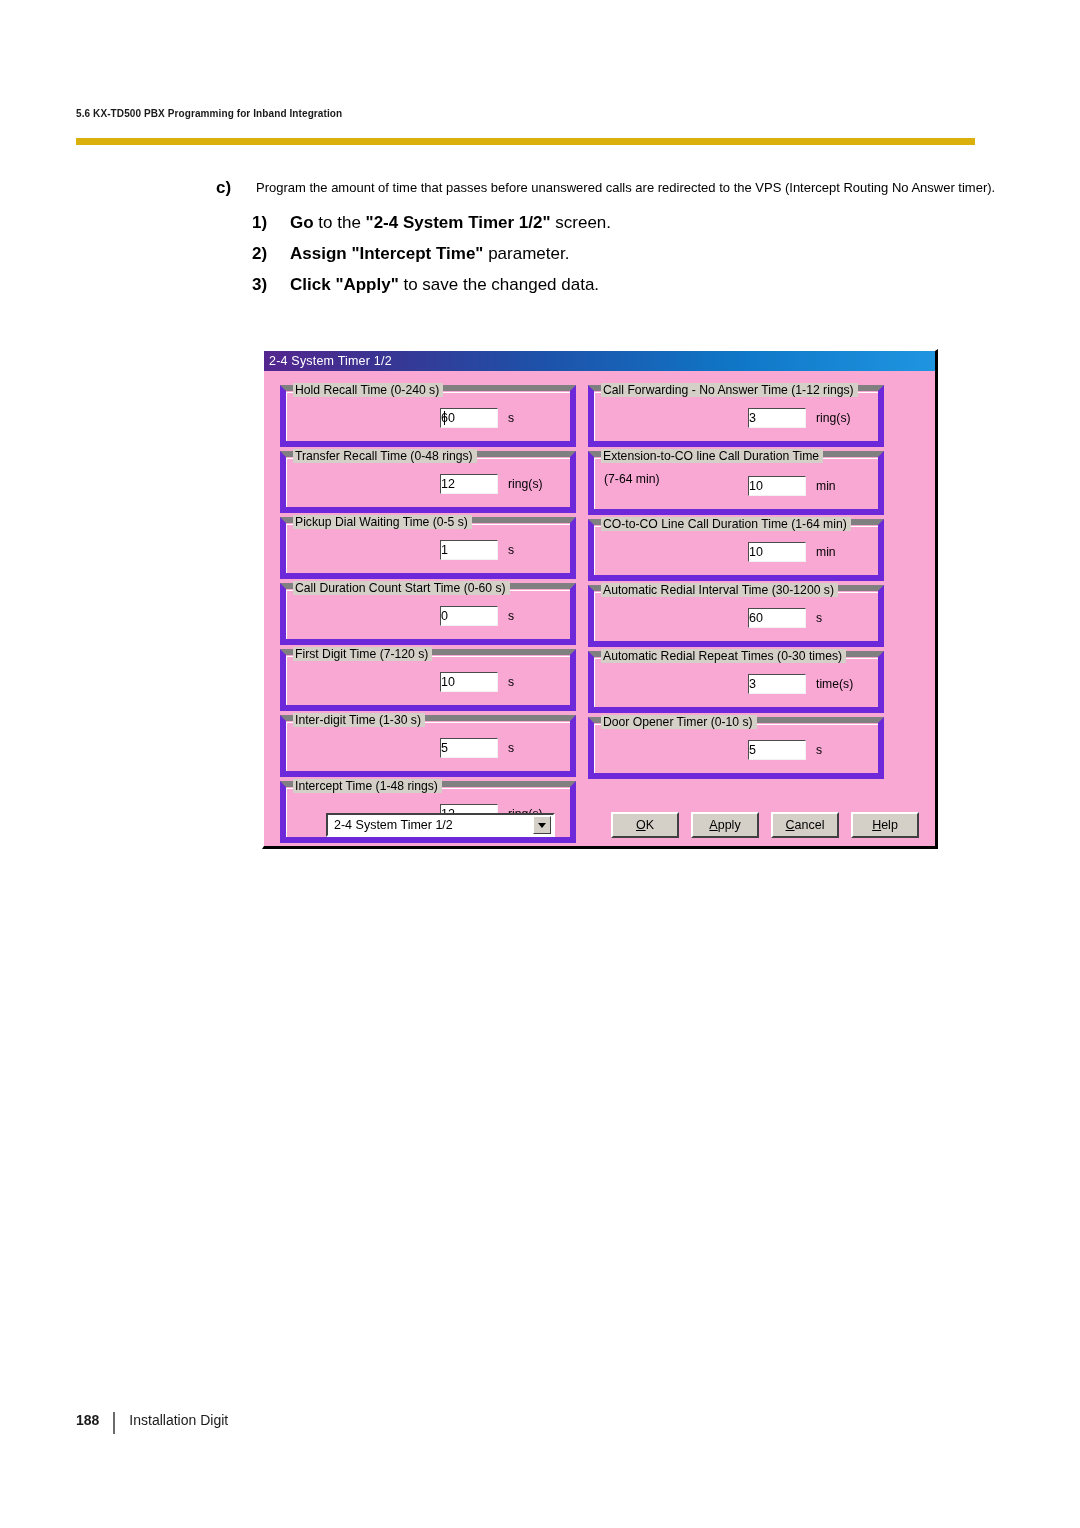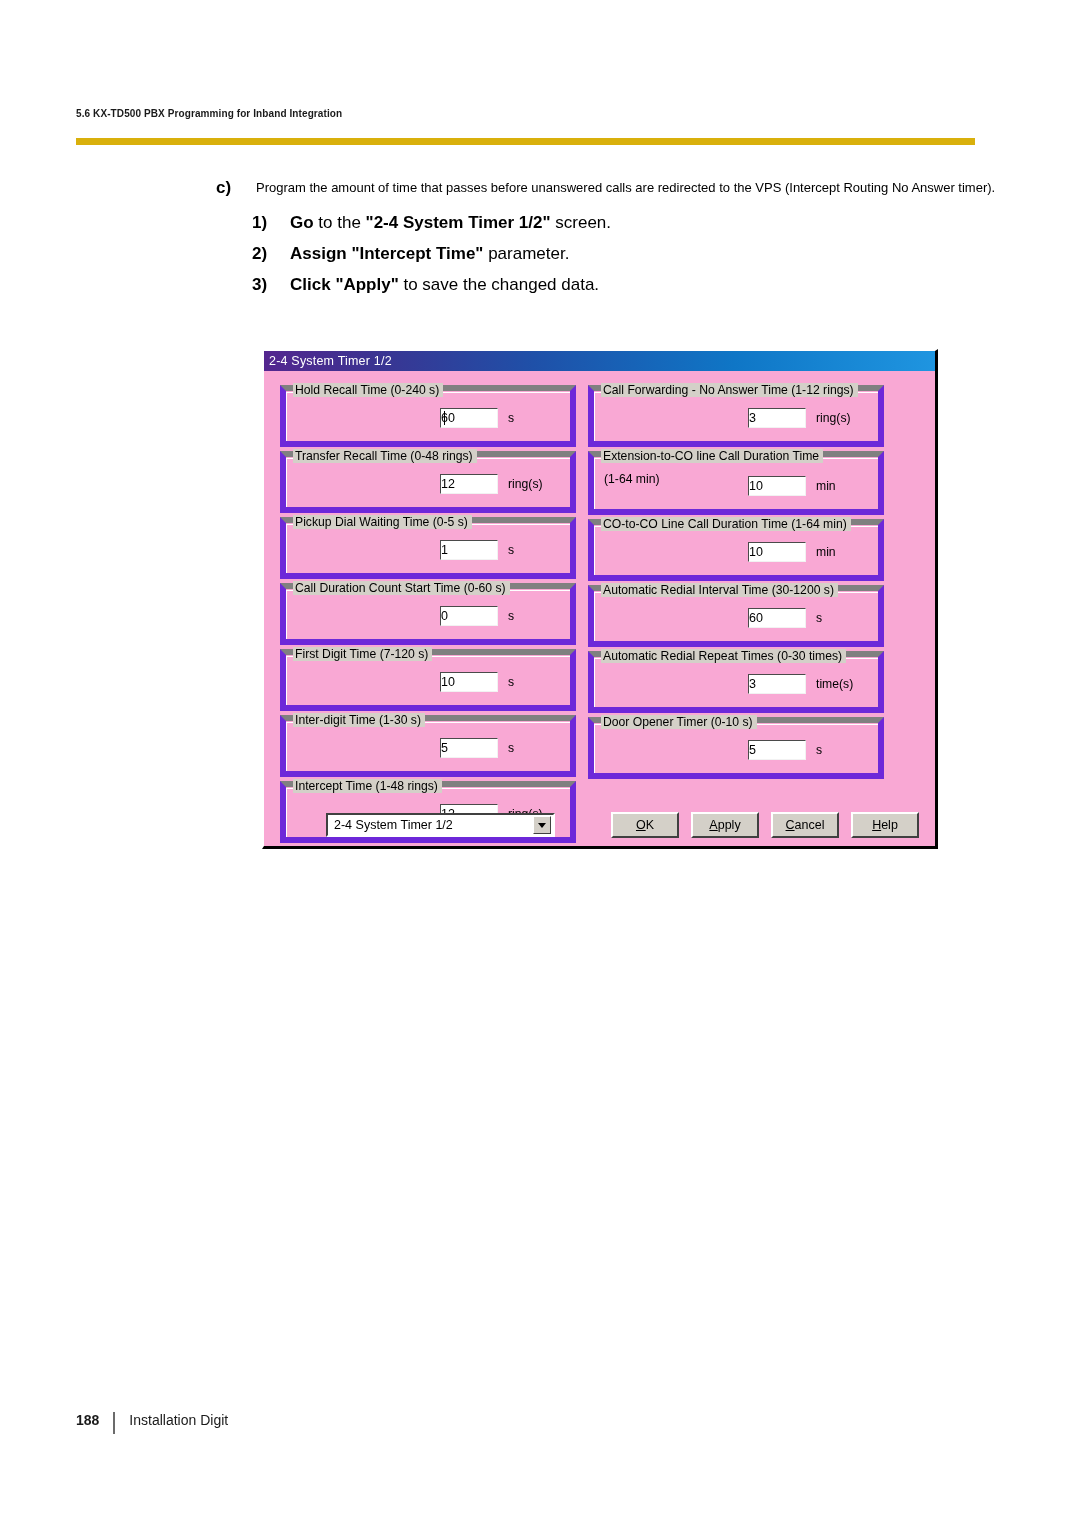--- a/index.html
+++ b/index.html
@@ -405,21 +405,21 @@
         <div class="gb">
           <div class="gb-title">Call Forwarding - No Answer Time (1-12 rings)</div>
           <div class="field-row">
             <div class="textbox">3</div>
             <div class="unit">ring(s)</div>
           </div>
         </div>
 
         <div class="gb two-line">
           <div class="gb-title">Extension-to-CO line Call Duration Time</div>
-          <div class="gb-title2">(1-64 min)</div>
+          <div class="gb-title2">(7-64 min)</div>
           <div class="field-row">
             <div class="textbox">10</div>
             <div class="unit">min</div>
           </div>
         </div>
 
         <div class="gb">
           <div class="gb-title">CO-to-CO Line Call Duration Time (1-64 min)</div>
           <div class="field-row">
             <div class="textbox">10</div>

